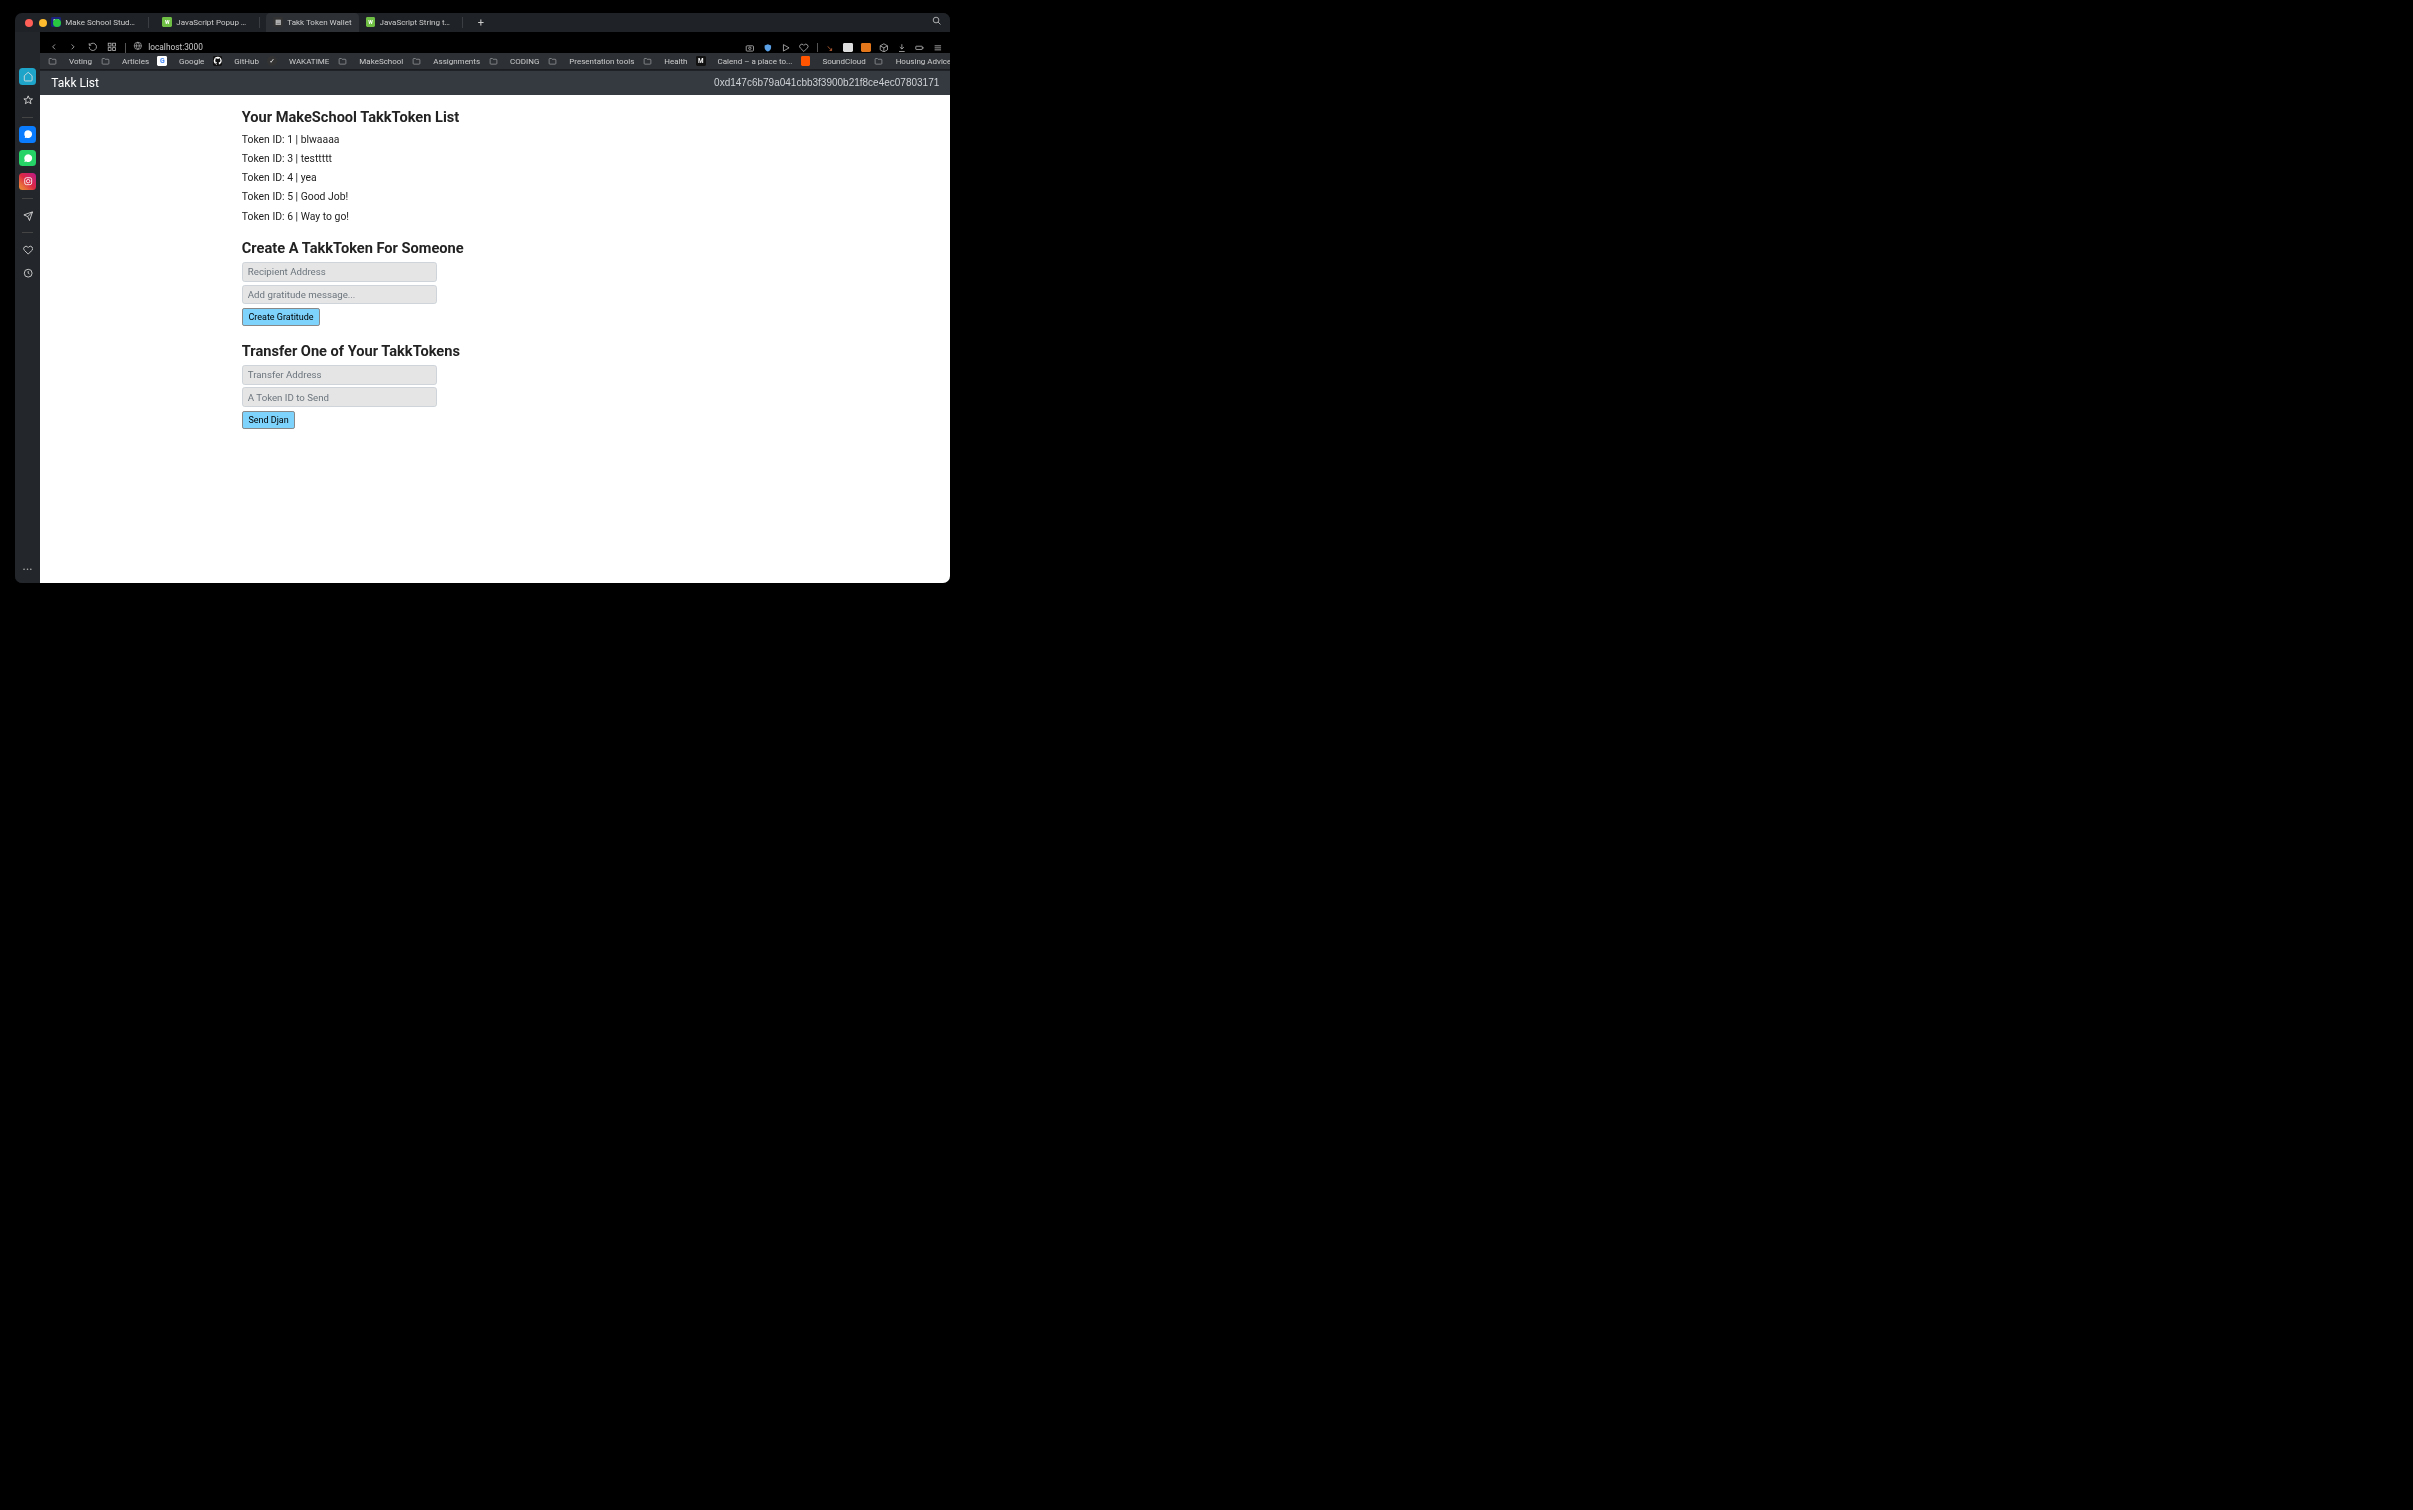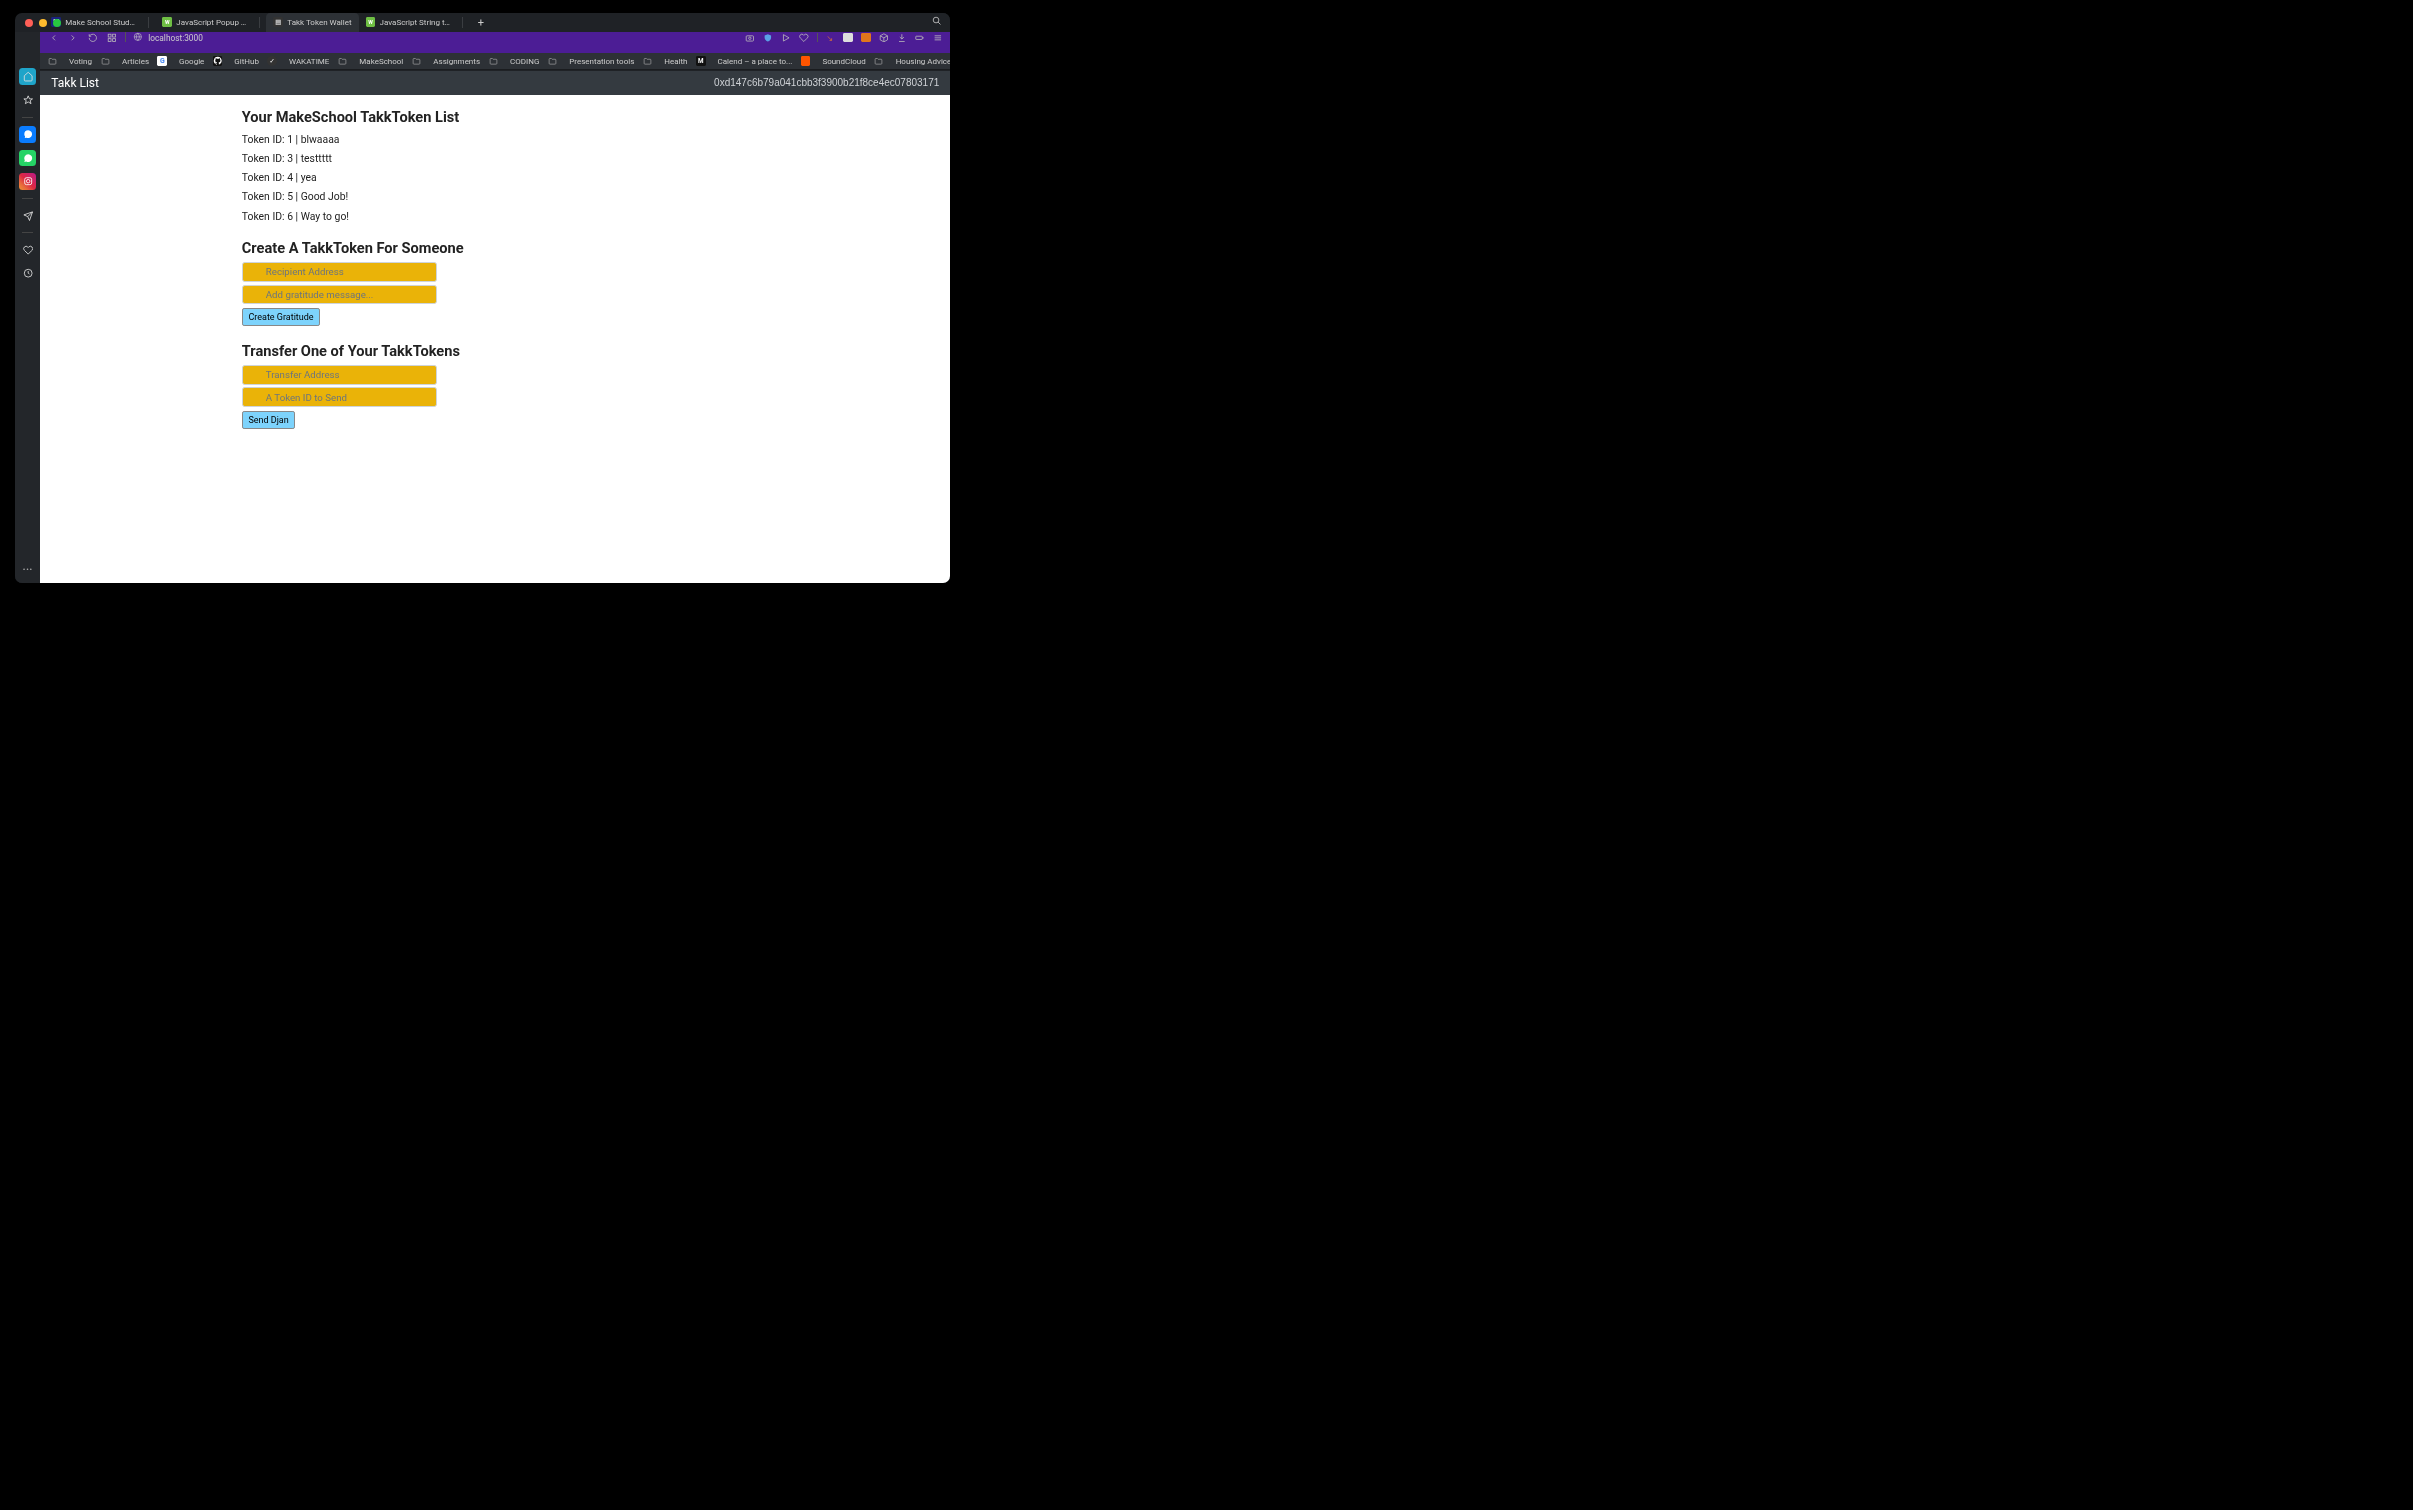--- a/index.html
+++ b/index.html
@@ -21,21 +21,21 @@
     .tab{display:flex;align-items:center;gap:4.2px;height:19.5px;padding:0 7px;max-width:111px;border-top-left-radius:4.2px;border-top-right-radius:4.2px;cursor:default}
     .tab.active{background:#2d3136}
     .tab .favicon{width:9.7px;height:9.7px;border-radius:1.4px;flex:0 0 auto;display:flex;align-items:center;justify-content:center;font-size:6.3px;font-weight:bold}
     .tab .title{white-space:nowrap;overflow:hidden;text-overflow:ellipsis;color:#ccc;font-size:8px}
     .tab .sep{width:0.7px;height:11px;background:#3a3d41;margin-left:5.6px}
     .newtab{width:14px;height:14px;display:flex;align-items:center;justify-content:center;color:#ccc;font-size:11px;margin-left:4.2px}
     .tabs-right{margin-left:auto;display:flex;align-items:center;padding-right:8.3px;gap:8.3px;color:#ccc}
     .search-icon svg{width:9.7px;height:9.7px;stroke:#ccc;fill:none;stroke-width:2}
 
     
-    .toolbar{height:21px;background:#4c1d95;display:flex;align-items:flex-start;gap:7px;padding:0 7px;color:#ccc;font-size:8.3px}
+    .toolbar{height:21px;background:#000000;display:flex;align-items:flex-end;gap:7px;padding:0 7px;color:#ccc;font-size:8.3px}
     .tbtn{width:12.5px;height:12.5px;display:flex;align-items:center;justify-content:center;color:#bbb}
     .tbtn svg{width:9.7px;height:9.7px;stroke:#bbb;fill:none;stroke-width:2}
     .tbar-sep{width:0.7px;height:9.7px;background:#555}
     .url{display:flex;align-items:center;gap:5.6px;color:#ccc}
     .url .globe svg{width:9.7px;height:9.7px;stroke:#ccc;fill:none;stroke-width:1.5}
     .toolbar-right{margin-left:auto;display:flex;align-items:center;gap:7px}
     .toolbar-right .ico{width:11px;height:11px;display:flex;align-items:center;justify-content:center;color:#bbb}
     .toolbar-right .ico svg{width:9.7px;height:9.7px;stroke:#bbb;fill:none;stroke-width:2}
 
     
@@ -59,21 +59,21 @@
     
     .page-header{height:24px;background:#343a40;color:#fff;display:flex;align-items:center;justify-content:space-between;padding:0 11px;font-size:11px}
     .page-header .brand{font-weight:400;font-size:12px}
     .page-header .addr{font-size:10px;color:#cfd2d6;font-family:Liberation Sans, sans-serif}
 
     .container{width:403px;margin:0 auto;padding:11px 0 28px;color:#222;transform:translateX(-52px)}
     .h2{font-size:14.6px;font-weight:700;margin:2.8px 0 5.6px}
     .token-list{display:flex;flex-direction:column;gap:4.9px;margin-bottom:15.3px;font-size:10.4px}
     .token-row{padding:0.7px 0}
     .form{display:flex;flex-direction:column;gap:2.8px;margin-bottom:15.3px}
-    .form input[type=text]{width:195px;height:19.5px;border:0.7px solid #ced4da;border-radius:2.8px;padding:0 23px;font-size:9.7px;color:#495057;background:#eab308}
+    .form input[type=text]{width:195px;height:19.5px;border:0.7px solid #ced4da;border-radius:2.8px;padding:0 5px;font-size:9.7px;color:#495057;background:#e5e5e5}
     .form input[type=text]::placeholder{color:#6c757d}
     .btn{align-self:flex-start;height:18px;padding:0 5.6px;border:0.7px solid #888;border-radius:2.1px;background:#7dd3fc;font-size:9px;cursor:default;margin-top:1.4px}
 
     
     .fav-cal{background:#1a237e;color:#fff}
     .fav-js{background:#6fbf44;color:#fff}
     .fav-doc{background:#333;color:#ccc}
     .bicon.g{background:#fff}
     .bicon.gh{background:#111;color:#fff}
     .bicon.wt{background:#333;color:#fff;border-radius:50%}

